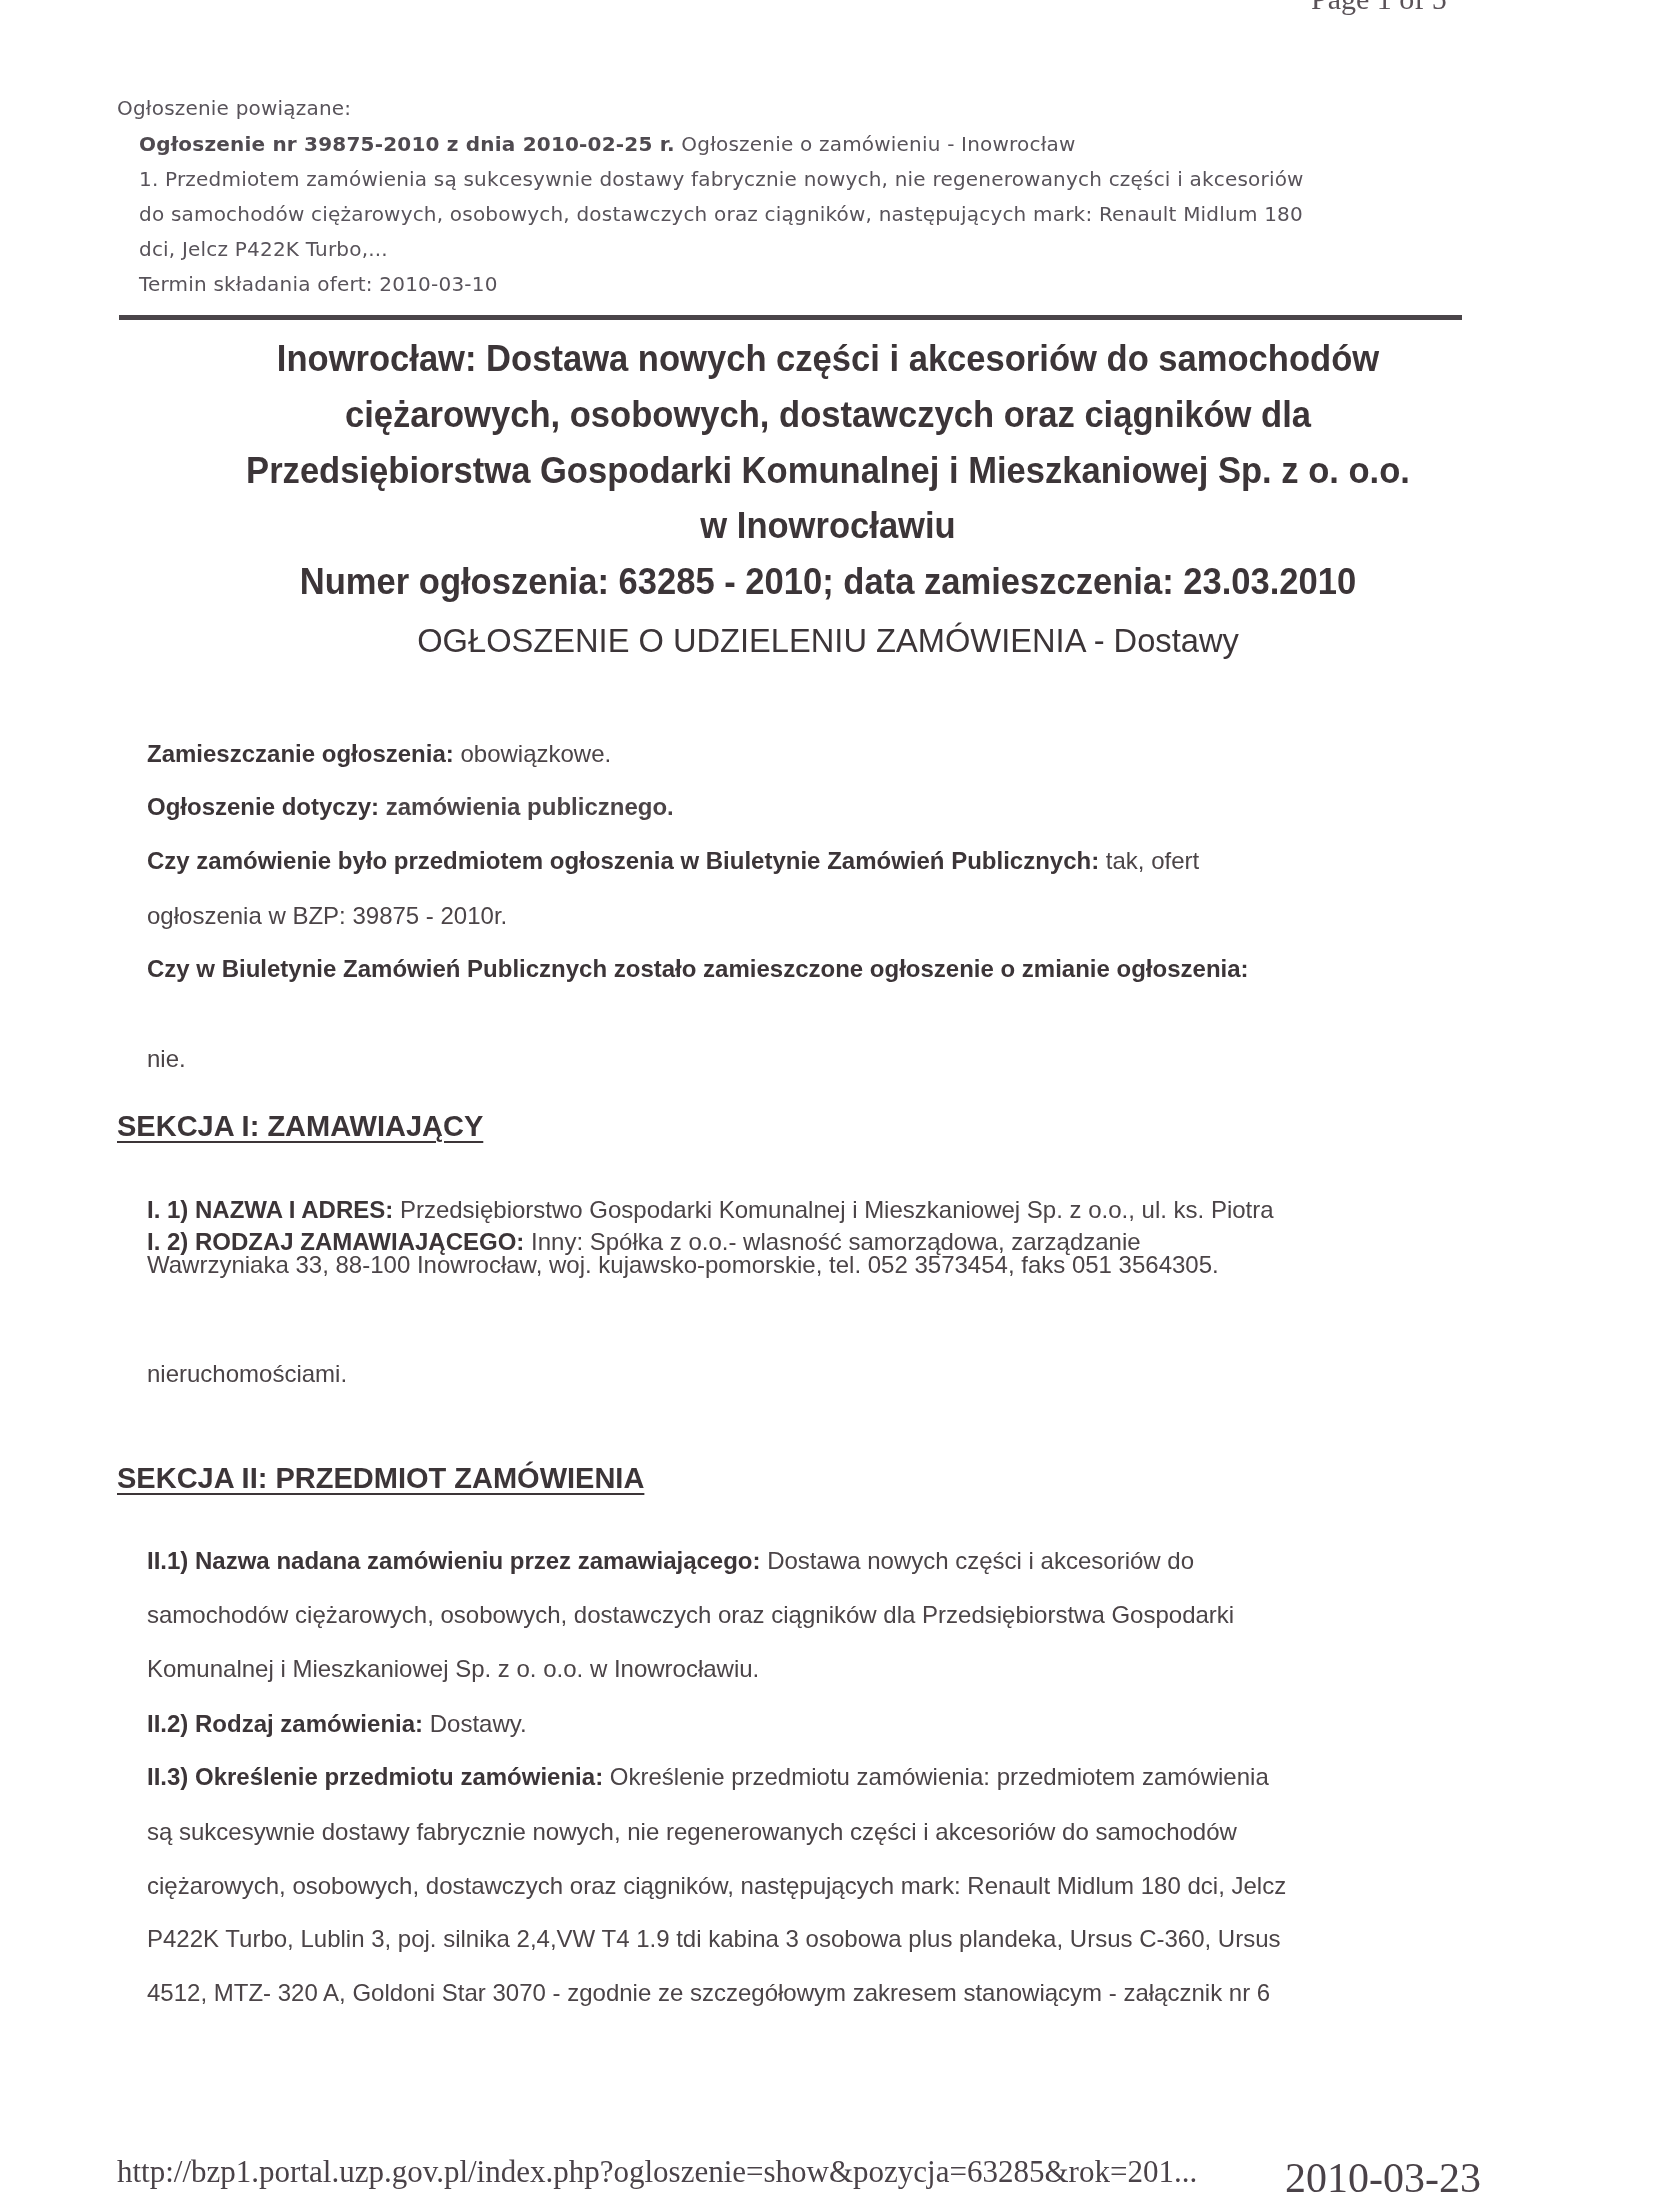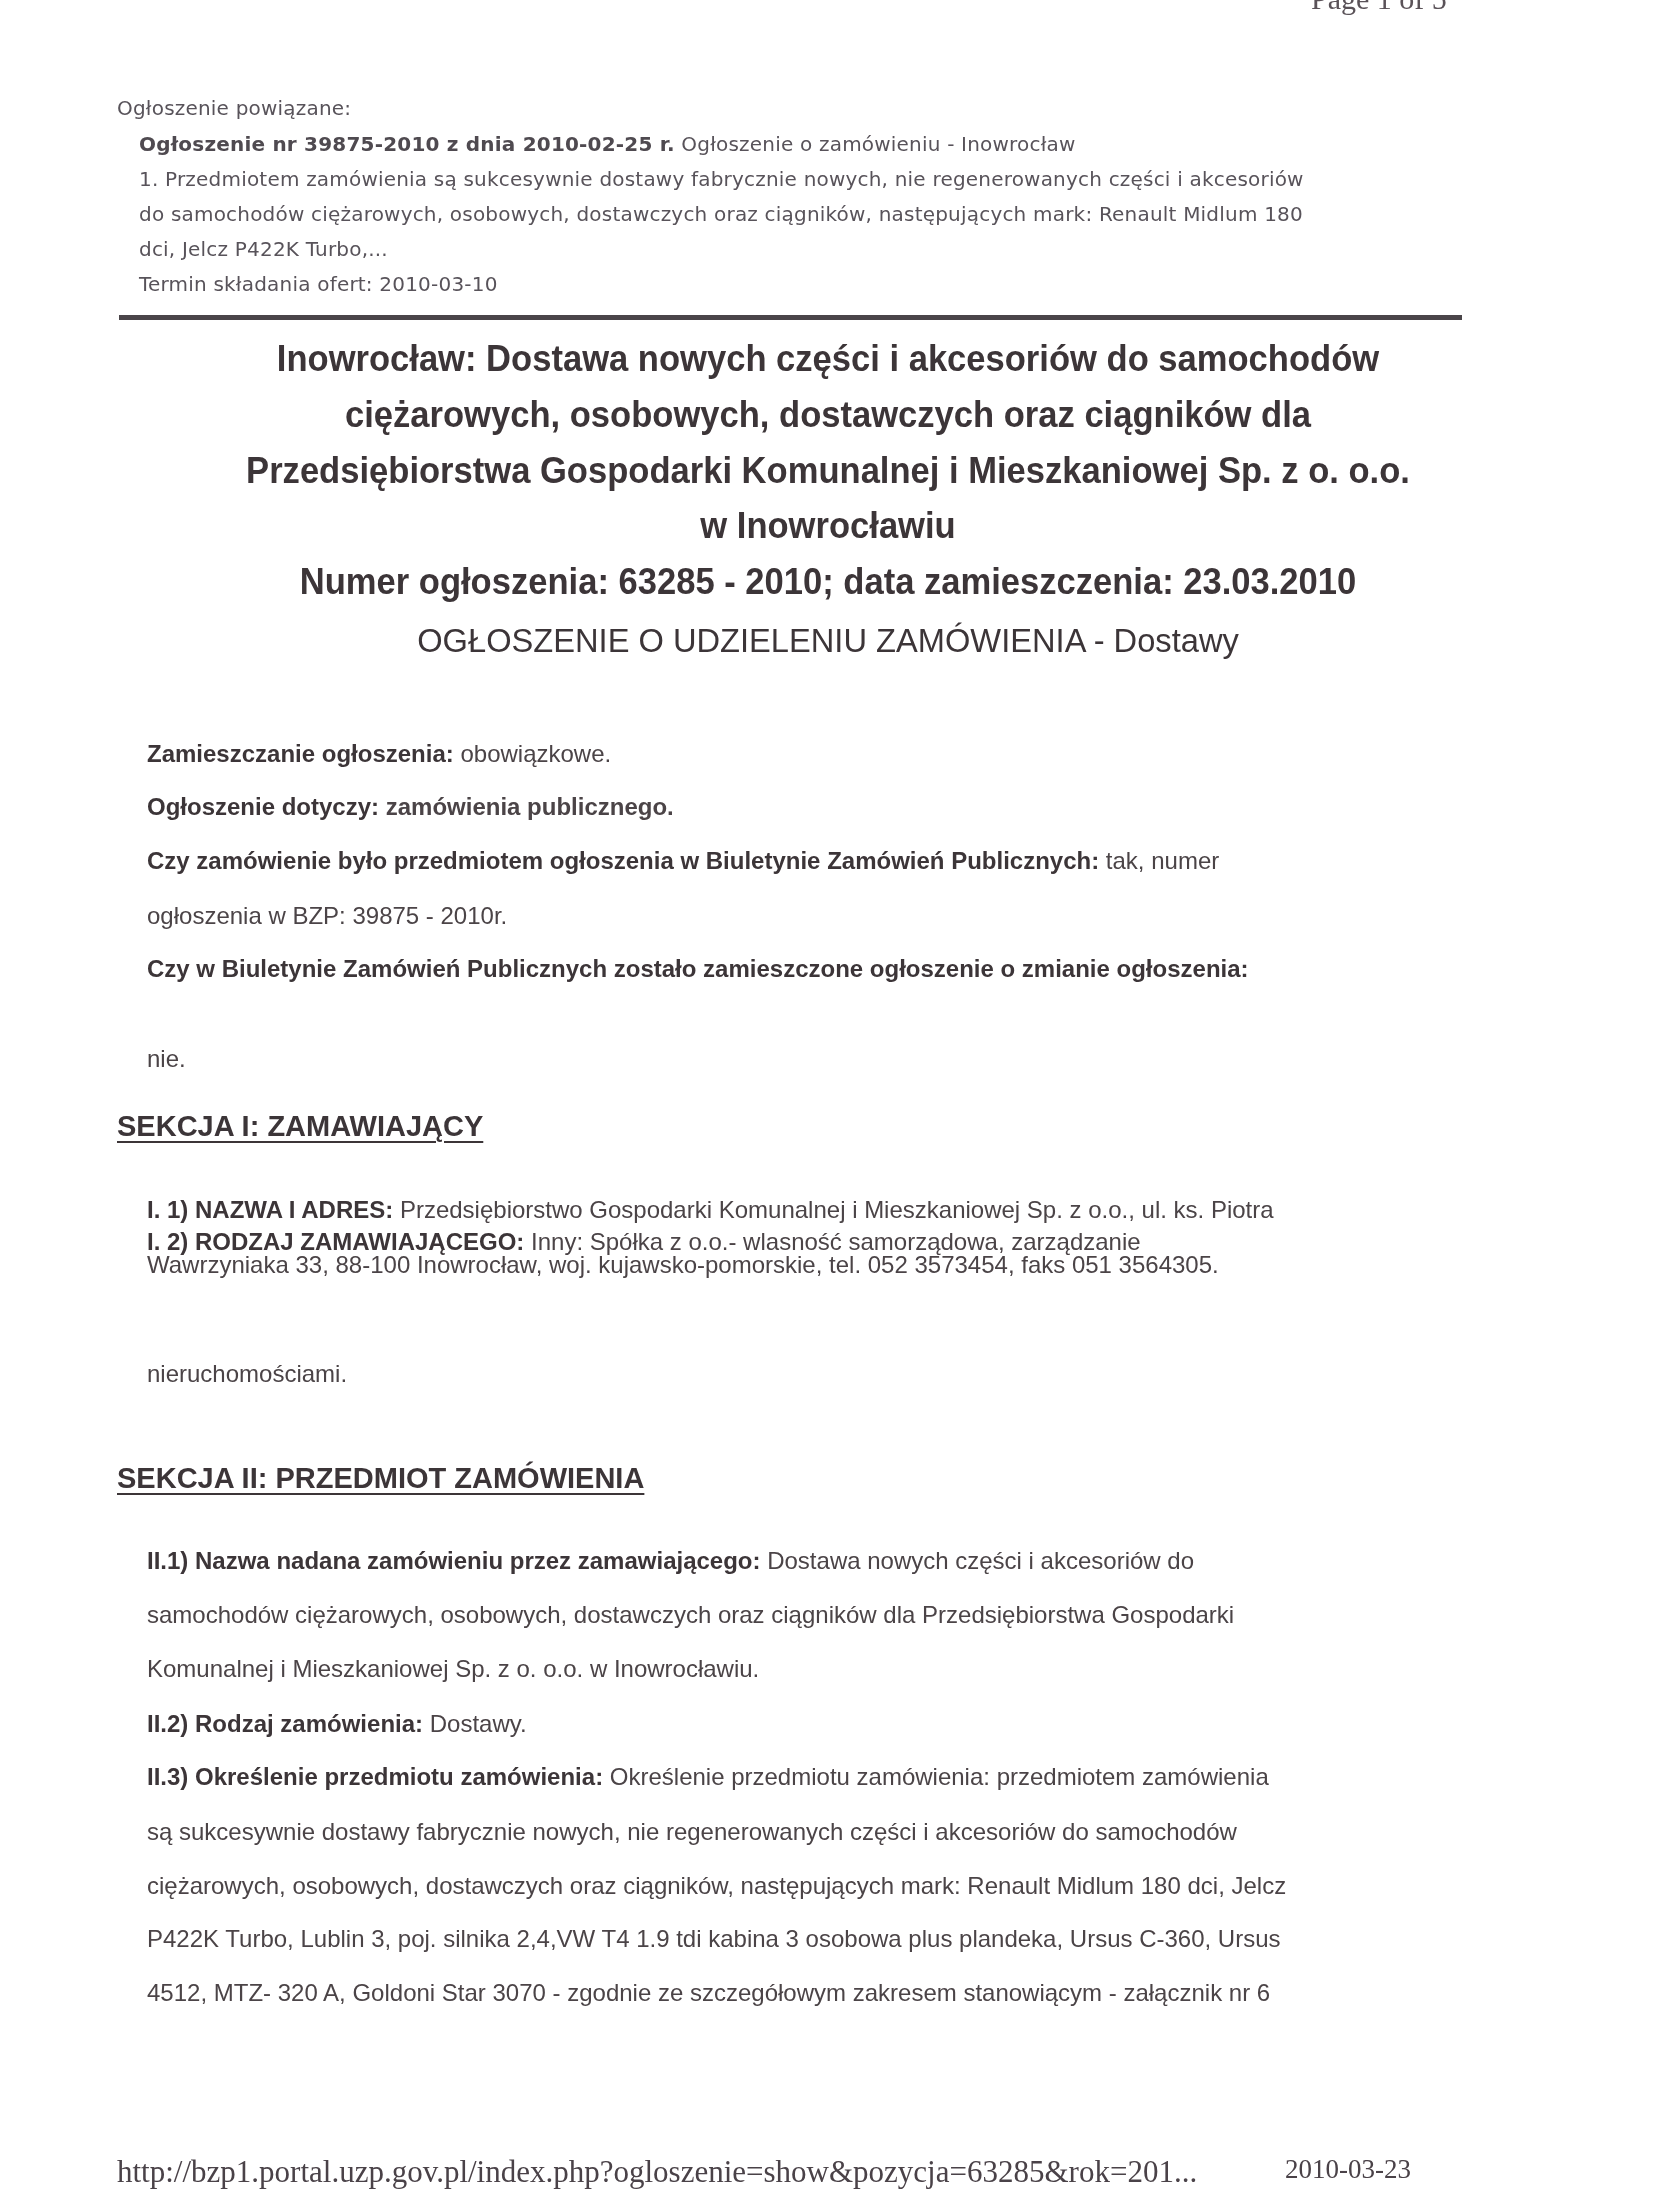--- a/index.html
+++ b/index.html
@@ -19,21 +19,21 @@
 
   .title { left: 0; width: 1656px; text-align: center; font-size: 36px; font-weight: bold; color: #3c3538; transform: scaleX(0.96); }
   .subtitle { left: 0; width: 1656px; text-align: center; font-size: 34px; color: #3c3538; transform: scaleX(0.96); }
 
   .para { left: 147px; font-size: 24px; color: #4b4447; }
   .para b { color: #3c3538; }
 
   .section-heading { left: 117px; font-size: 29px; font-weight: bold; color: #3c3538; text-decoration: underline; text-underline-offset: 5px; text-decoration-thickness: 2px; }
 
   #footer-url { left: 117px; top: 2154px; font-size: 31px; color: #4a4248; }
-  #footer-date { left: 1285px; top: 2154px; font-size: 27px; color: #4a4248; }
+  #footer-date { left: 1285px; top: 2154px; font-size: 42px; color: #4a4248; }
 </style>
 </head>
 <body>
 
 <div id="page-header" class="abs serif">Page 1 of 5</div>
 
 <div class="abs verd related" style="top:96px;">Ogłoszenie powiązane:</div>
 <div class="abs verd related indent" style="top:132px;">
   <b>Ogłoszenie nr 39875-2010 z dnia 2010-02-25 r.</b><span> Ogłoszenie o zamówieniu - Inowrocław</span>
 </div>
@@ -51,21 +51,21 @@
 <div class="abs sans title" style="top:561px;">Numer ogłoszenia: 63285 - 2010; data zamieszczenia: 23.03.2010</div>
 <div class="abs sans subtitle" style="top:621px;">OGŁOSZENIE O UDZIELENIU ZAMÓWIENIA - Dostawy</div>
 
 <div class="abs sans para" style="top:740px;">
   <b>Zamieszczanie ogłoszenia:</b><span> obowiązkowe.</span>
 </div>
 <div class="abs sans para" style="top:793px;font-weight:bold;">
   <b>Ogłoszenie dotyczy:</b><span> zamówienia publicznego.</span>
 </div>
 <div class="abs sans para" style="top:847px;">
-  <b>Czy zamówienie było przedmiotem ogłoszenia w Biuletynie Zamówień Publicznych:</b><span> tak, numer</span>
+  <b>Czy zamówienie było przedmiotem ogłoszenia w Biuletynie Zamówień Publicznych:</b><span> tak, ofert</span>
 </div>
 <div class="abs sans para" style="top:902px;">ogłoszenia w BZP: 39875 - 2010r.</div>
 <div class="abs sans para" style="top:955px;">
   <b>Czy w Biuletynie Zamówień Publicznych zostało zamieszczone ogłoszenie o zmianie ogłoszenia:</b><span></span>
 </div>
 <div class="abs sans para" style="top:1012px;margin-top:33px;">nie.</div>
 
 <div class="abs sans section-heading" style="top:1110px;">SEKCJA I: ZAMAWIAJĄCY</div>
 <div class="abs sans para" style="top:1196px;">
   <b>I. 1) NAZWA I ADRES:</b><span> Przedsiębiorstwo Gospodarki Komunalnej i Mieszkaniowej Sp. z o.o., ul. ks. Piotra</span>

